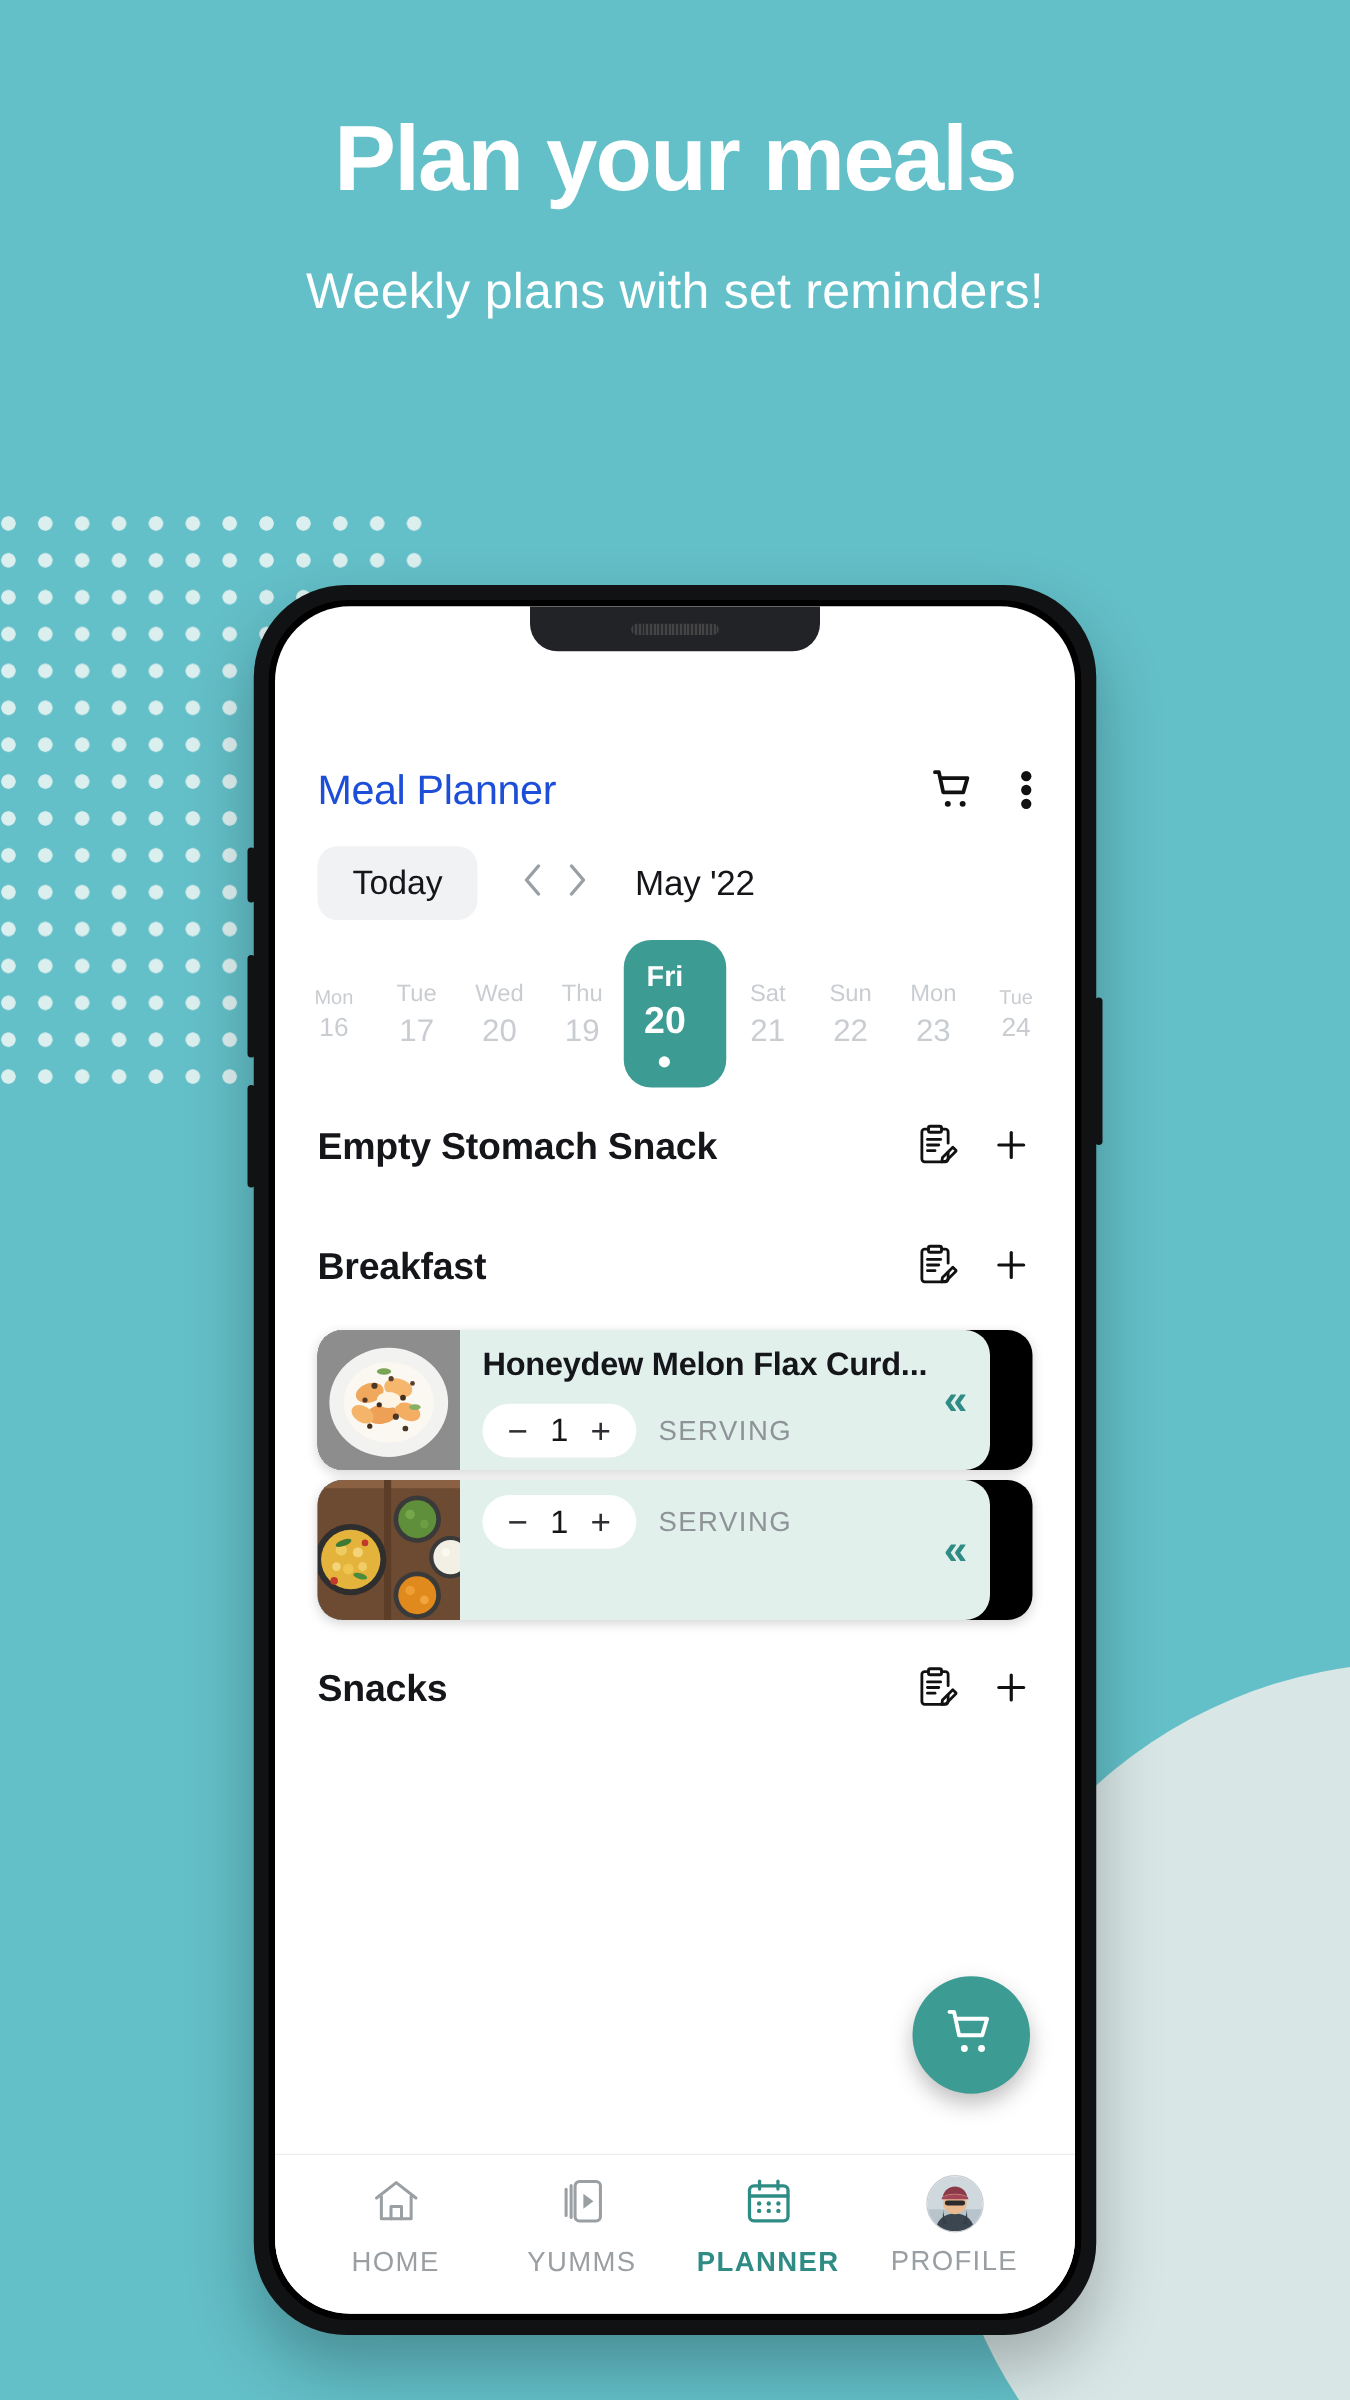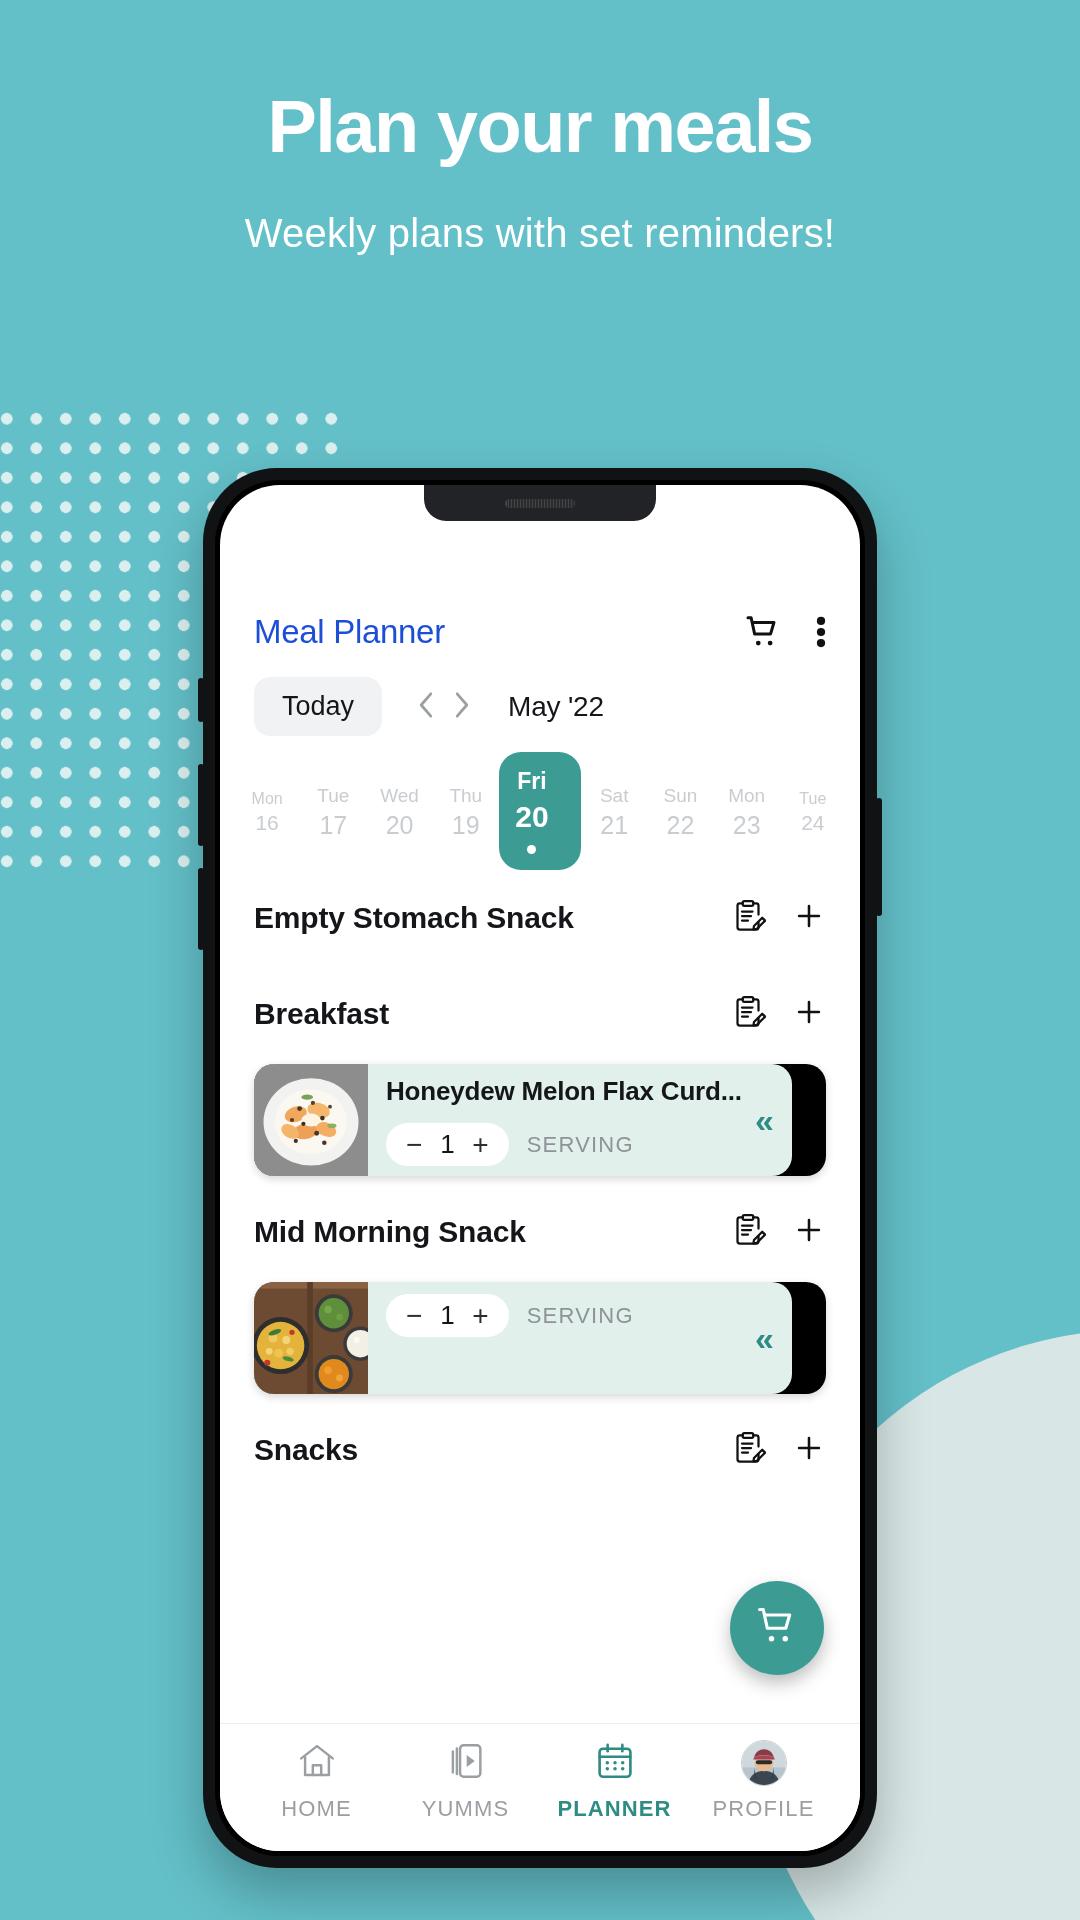--- a/index.html
+++ b/index.html
@@ -408,42 +408,20 @@
                   <span class="sval">1</span>
                   <span class="sbtn">+</span>
                 </div>
                 <div class="serving-label">SERVING</div>
               </div>
             </div>
           </div>
           <div class="collapse">«</div>
         </div>
 
-        <div class="meal-row">
-          <div class="meal-name">Mid Morning Snack</div>
-          <div class="meal-actions">
-            <span>
-              <svg width="36" height="36" viewBox="0 0 24 24" fill="none" stroke="#111" stroke-width="1.5" stroke-linecap="round" stroke-linejoin="round">
-                <path d="M15.5 3.5h2a1.5 1.5 0 0 1 1.5 1.5v6"></path>
-                <path d="M19 16v3.5a1.5 1.5 0 0 1-1.5 1.5h-11A1.5 1.5 0 0 1 5 19.5V5a1.5 1.5 0 0 1 1.5-1.5h2"></path>
-                <rect x="8.5" y="2" width="7" height="3.2" rx="1"></rect>
-                <line x1="8" y1="9" x2="15" y2="9"></line>
-                  <line x1="8" y1="12" x2="14" y2="12"></line>
-                  <line x1="8" y1="15" x2="12" y2="15"></line>
-                <path d="M21.5 13.2 16 18.7l-.4 2.3 2.3-.4 5.5-5.5z"></path>
-              </svg>
-            </span>
-            <span>
-              <svg width="34" height="34" viewBox="0 0 24 24" fill="none" stroke="#111" stroke-width="1.8" stroke-linecap="round">
-                  <line x1="12" y1="5" x2="12" y2="19"></line>
-                  <line x1="5" y1="12" x2="19" y2="12"></line>
-                </svg>
-            </span>
-          </div>
-        </div>
 
 
         <div class="meal-card">
           <div class="card-body">
             <div class="thumb">
               <svg viewBox="0 0 60 60" preserveAspectRatio="xMidYMid slice">
                 <rect width="60" height="60" fill="#6d4a32"></rect>
                 <rect x="0" y="0" width="60" height="4" fill="#8a6243"></rect>
                 <rect x="28" y="0" width="3" height="60" fill="#5c3d28"></rect>
                 <circle cx="14" cy="34" r="15" fill="#2e2e2e"></circle>

